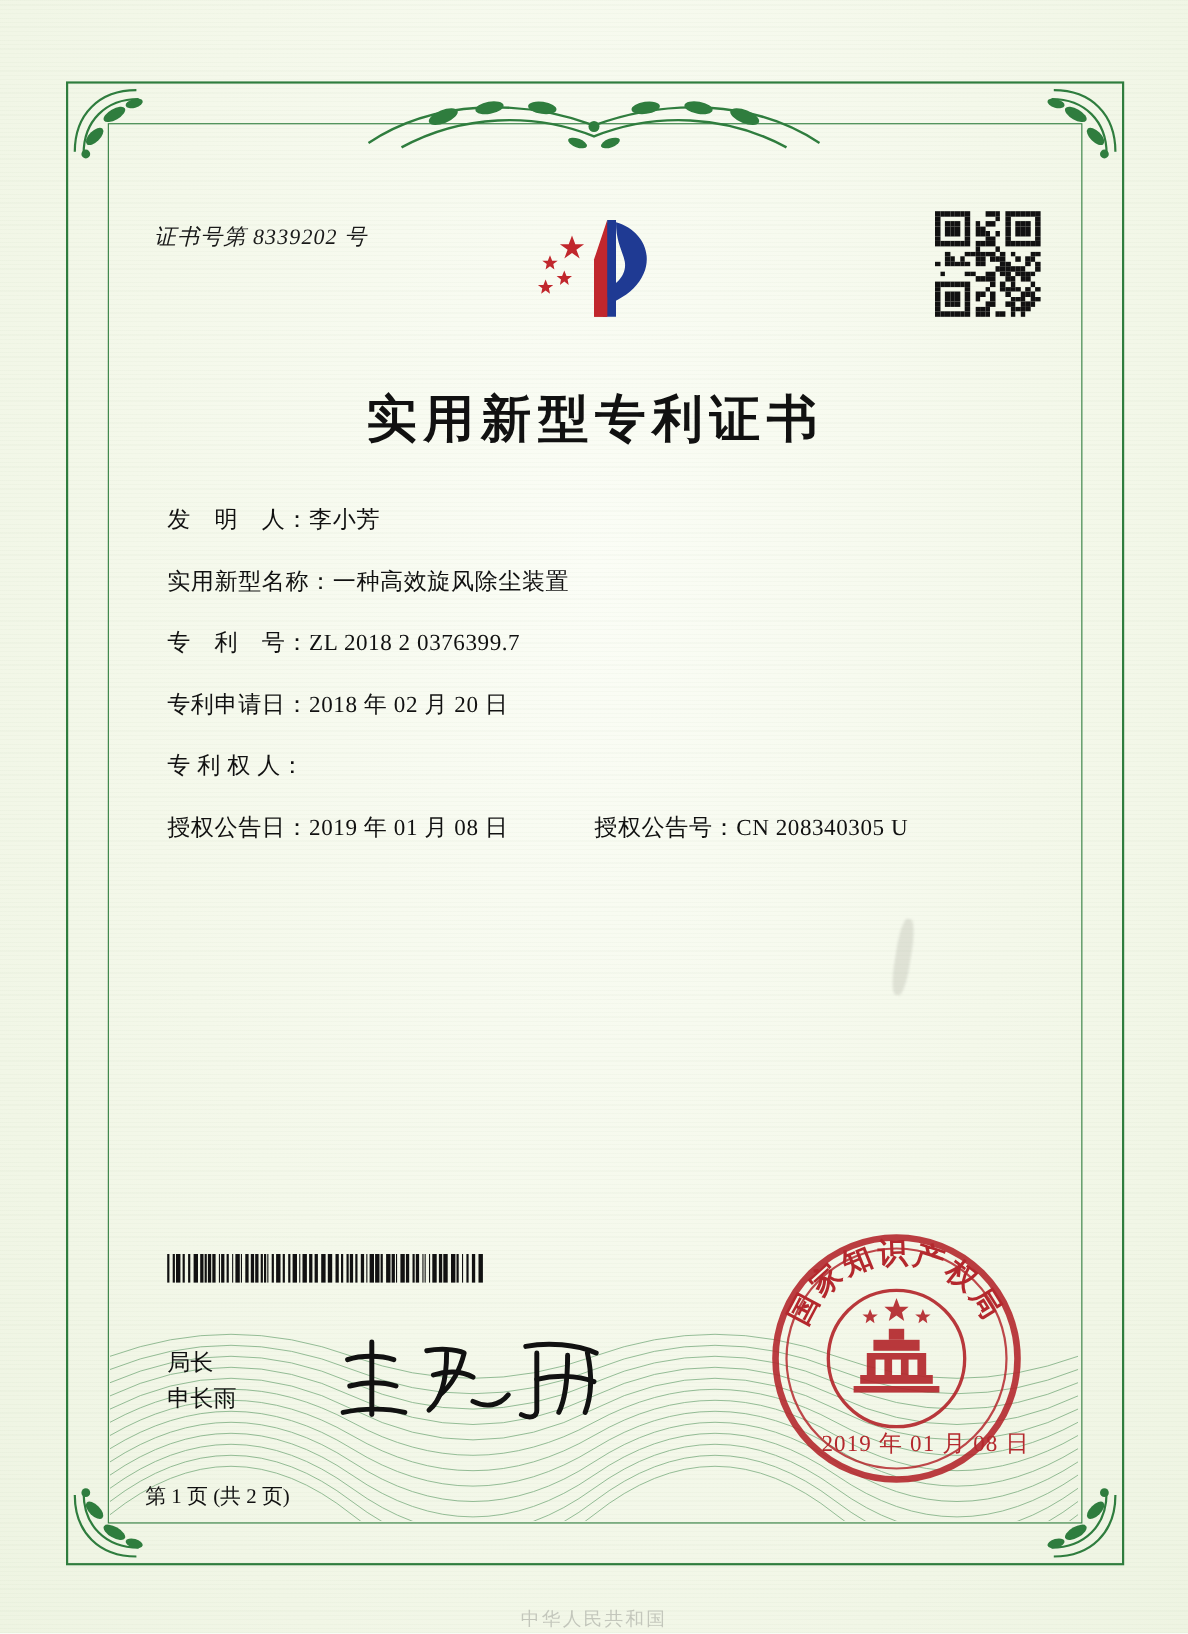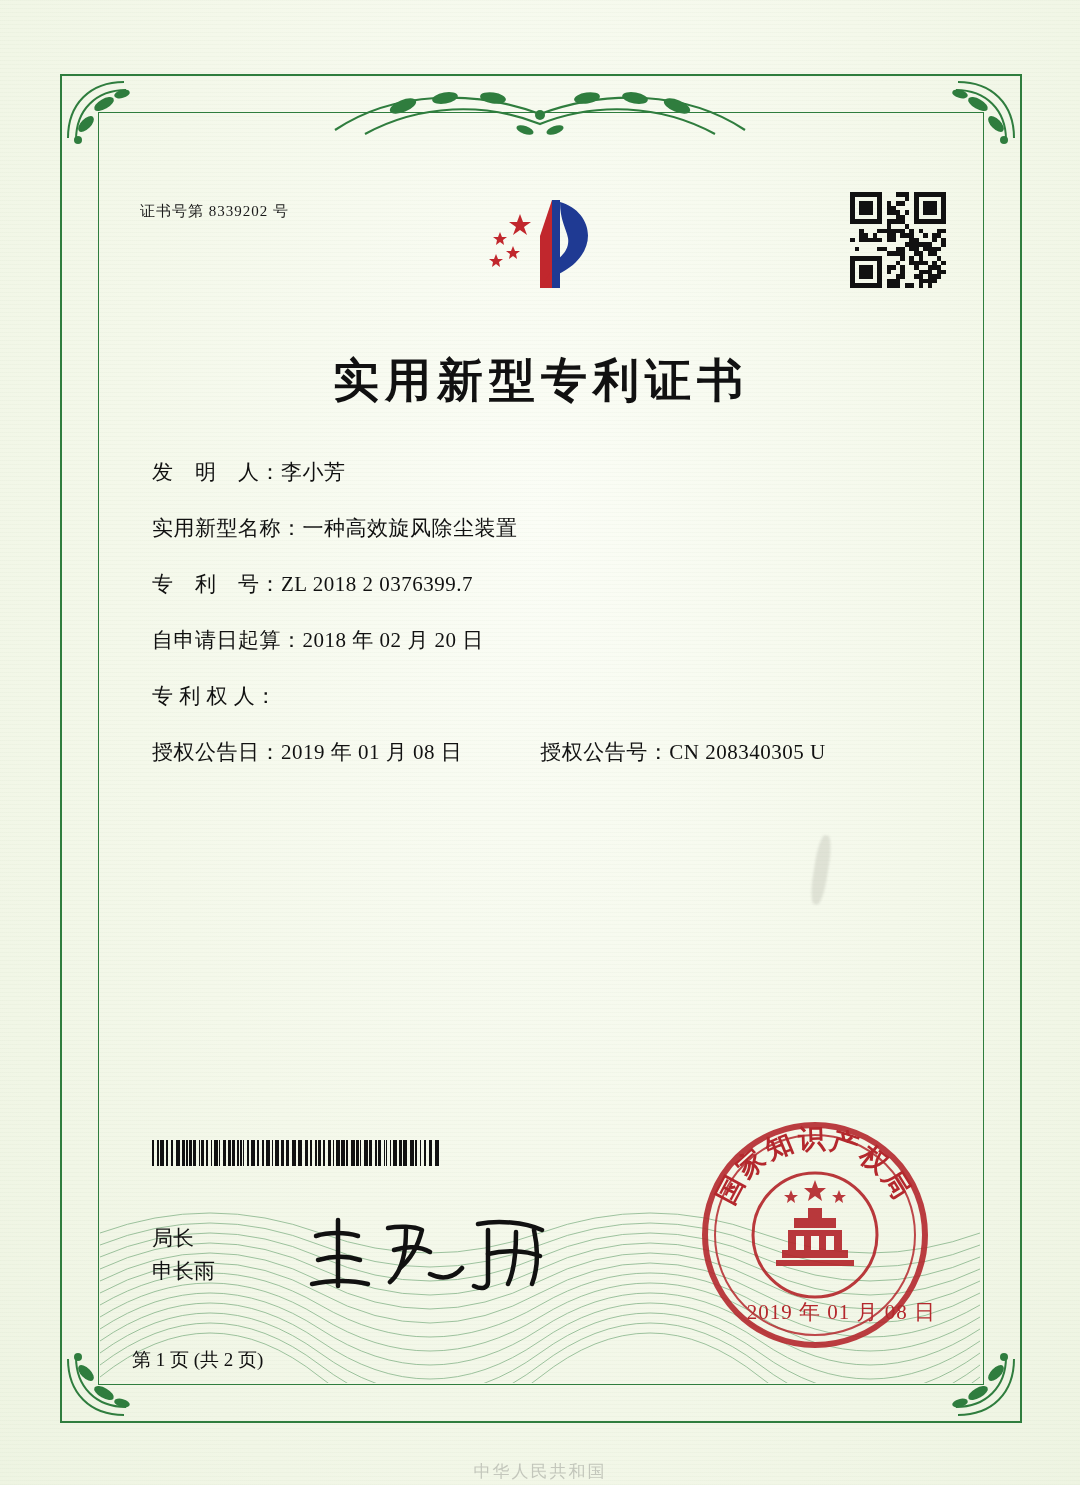--- a/index.html
+++ b/index.html
@@ -83,23 +83,24 @@
     position: absolute;
     left: 132px;
     right: 130px;
     top: 180px;
     bottom: 120px;
   }
   .cert-no {
     position: absolute;
     left: 8px;
     top: 22px;
-    font-size: 15px;
+    font-size: 20px;
     color: #1a1a1a;
     letter-spacing: 1px;
+    font-style: italic;
   }
   .logo {
     position: absolute;
     left: 50%;
     transform: translateX(-50%);
     top: 4px;
     width: 170px;
     height: 120px;
   }
   .qr {
@@ -819,21 +820,21 @@
       </div>
       <div class="field-row">
         <span class="f-label">实用新型名称：</span>
         <span class="f-value">一种高效旋风除尘装置</span>
       </div>
       <div class="field-row">
         <span class="f-label">专　利　号：</span>
         <span class="f-value">ZL 2018 2 0376399.7</span>
       </div>
       <div class="field-row">
-        <span class="f-label">自申请日起算：</span>
+        <span class="f-label">专利申请日：</span>
         <span class="f-value">2018 年 02 月 20 日</span>
       </div>
       <div class="field-row">
         <span class="f-label">专 利 权 人：</span>
       </div>
       <div class="field-row two-col">
         <span class="f-label">授权公告日：</span>
         <span class="f-value">2019 年 01 月 08 日</span>
         <span class="spacer-col"></span>
         <span class="f-label">授权公告号：</span>

